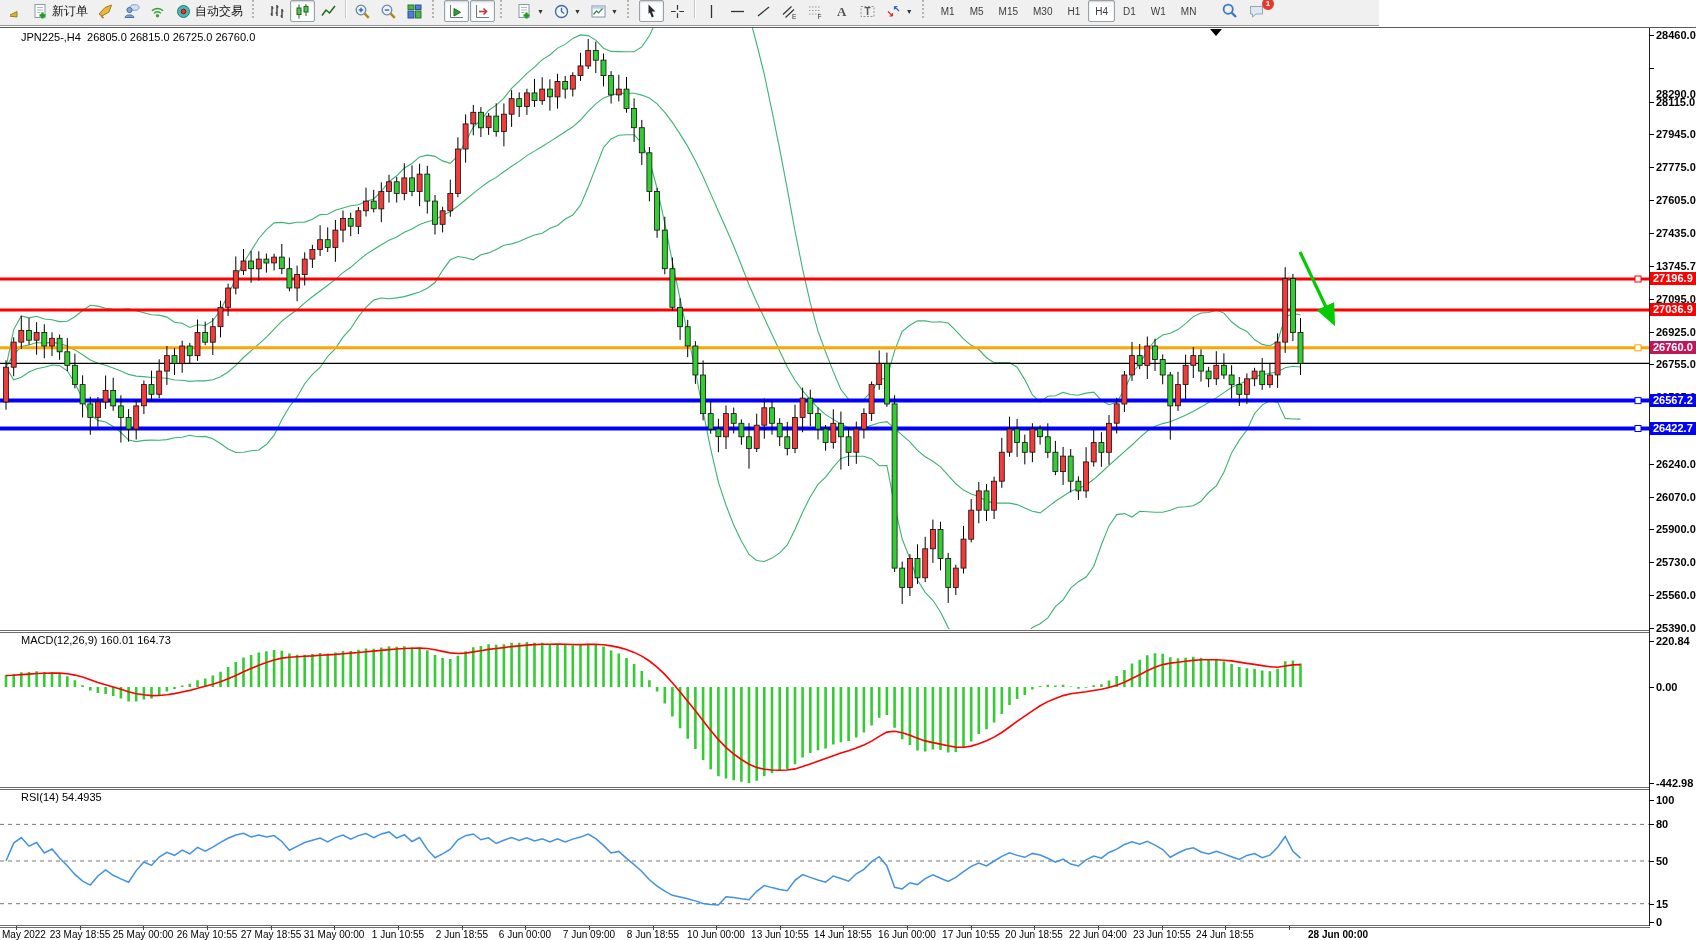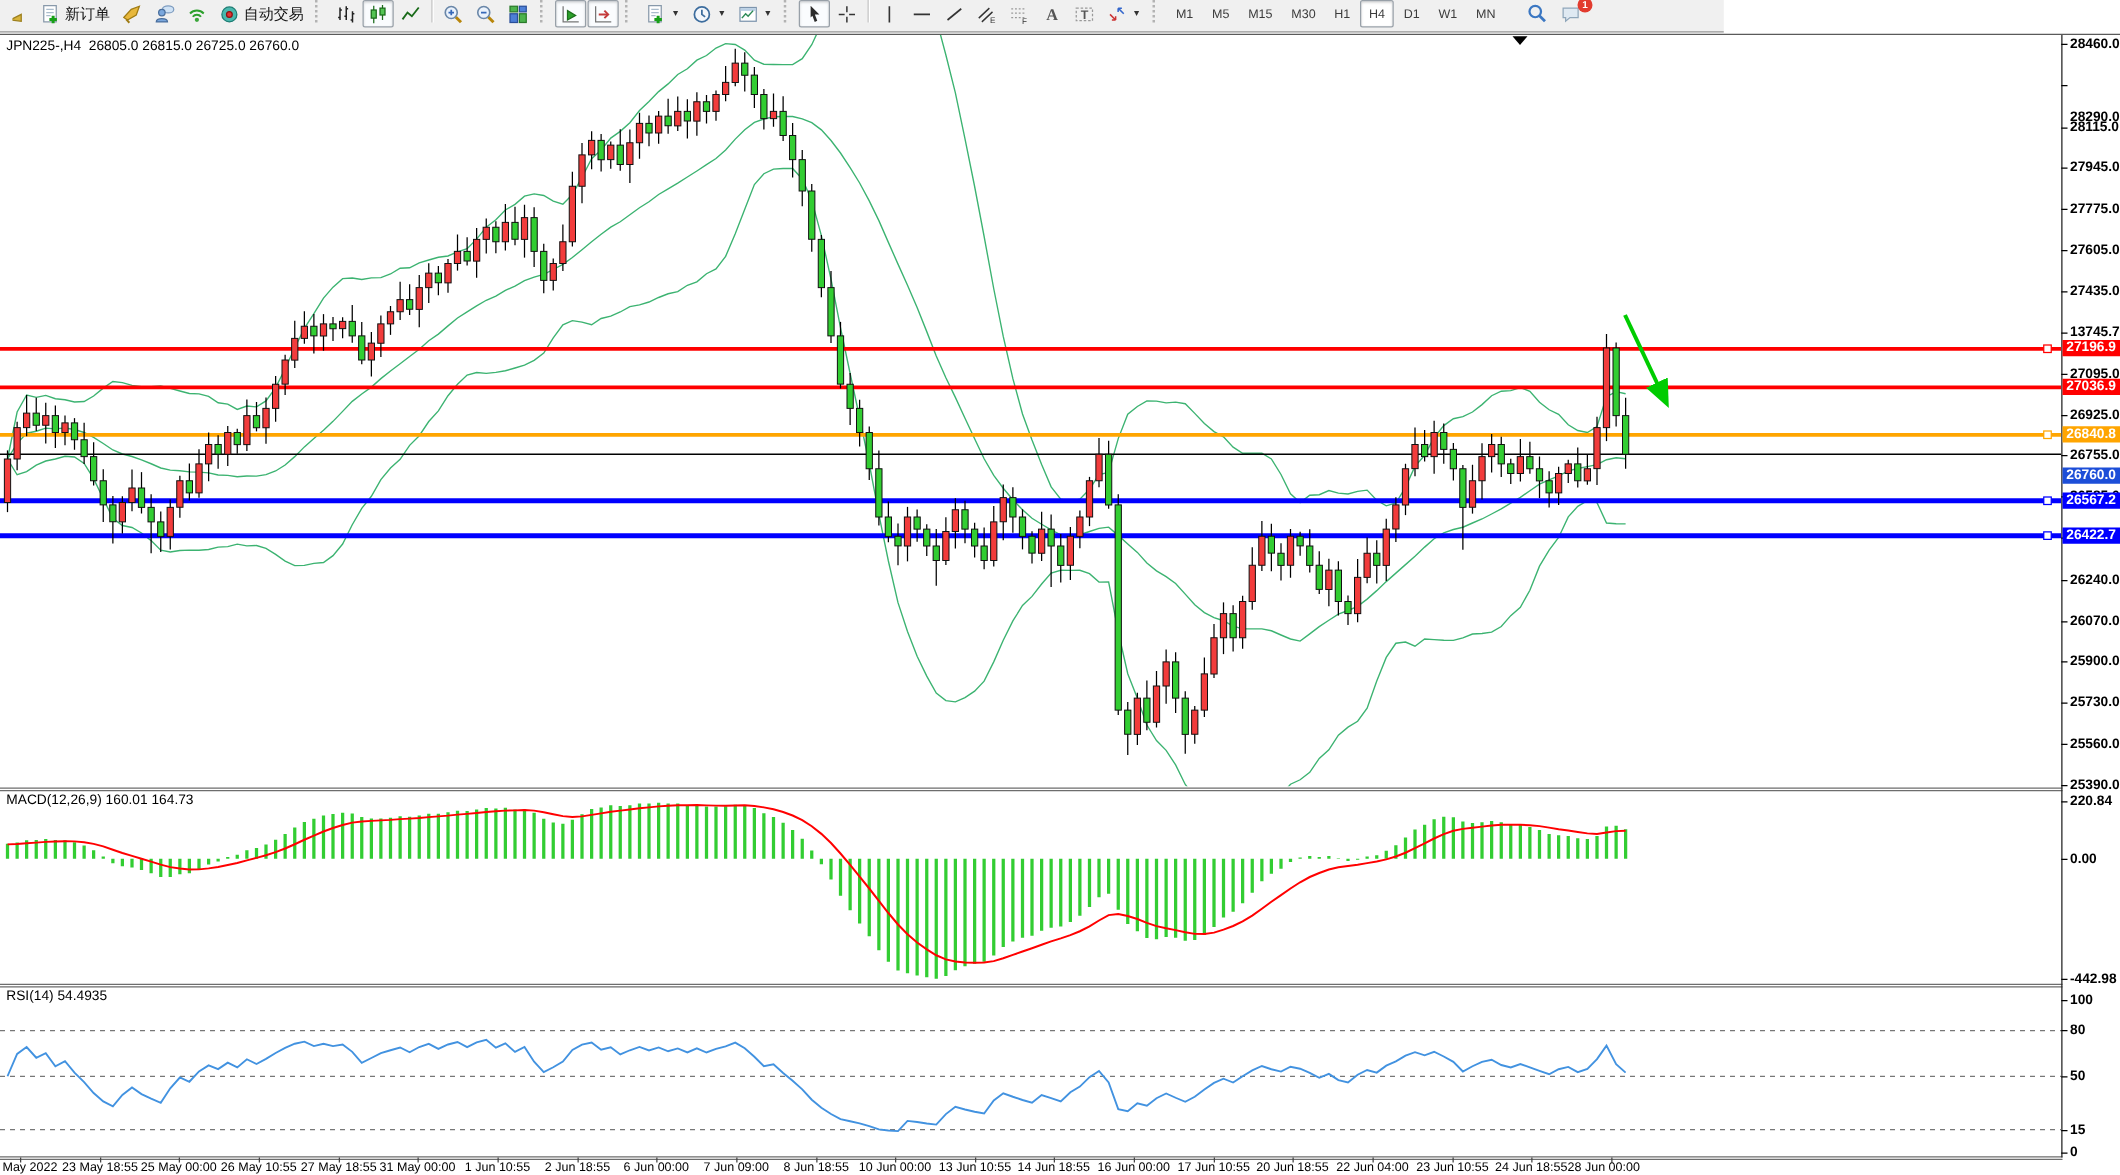--- a/index.html
+++ b/index.html
@@ -19,21 +19,21 @@
   .tf{font-size:10px;font-weight:normal;color:#3c3c3c;padding:0 6px;height:20px;display:flex;align-items:center;
       border:1px solid transparent;border-radius:2px;}
   .tf.active{border-color:#98a0a8;background:#fff;box-shadow:inset 0 1px 2px rgba(0,0,0,.2);}
   .spacer{flex:1;}
   .chatwrap{position:relative;}
   .badge1{position:absolute;top:-3px;right:-5px;background:#e23b2e;color:#fff;border-radius:50%;
           width:12px;height:12px;font:bold 8px/12px "Liberation Sans",sans-serif;text-align:center;}
   .rightpad{width:106px;}
   
   #cv{position:absolute;left:0;top:0;}
-  .lbl{position:absolute;font:11px "Liberation Sans",sans-serif;color:#000;white-space:pre;z-index:5;}
+  .lbl{position:absolute;font:11px "Liberation Sans",sans-serif;color:#000;white-space:pre;z-index:5;margin-left:16px;}
   .ptick{position:absolute;left:1656px;font:bold 11px "Liberation Sans",sans-serif;color:#000;z-index:3;white-space:nowrap;}
   .pdash{position:absolute;left:1649px;width:5px;height:1px;background:#000;z-index:3;}
   .pbadge{position:absolute;left:1650px;width:46px;height:13px;color:#fff;
           font:bold 11px/13px "Liberation Sans",sans-serif;padding-left:3px;box-sizing:border-box;z-index:6;white-space:nowrap;}
   .tlab{position:absolute;top:929px;font:10px "Liberation Sans",sans-serif;color:#000;transform:translateX(-50%);white-space:nowrap;z-index:3;}
   .tlab.first{transform:none;}
   .ttick{position:absolute;top:926px;width:1px;height:4px;background:#444;z-index:3;}
 </style>
 </head>
 <body>
@@ -732,21 +732,21 @@
     <div class="ptick" style="top:523px;">25900.0</div>
     <div class="pdash" style="top:562px;"></div>
     <div class="ptick" style="top:556px;">25730.0</div>
     <div class="pdash" style="top:595px;"></div>
     <div class="ptick" style="top:589px;">25560.0</div>
     <div class="pdash" style="top:628px;"></div>
     <div class="ptick" style="top:622px;">25390.0</div>
     <div class="pbadge" style="top:272px;background:#ff0000;">27196.9</div>
     <div class="pbadge" style="top:303px;background:#ff0000;">27036.9</div>
     <div class="pbadge" style="top:341px;background:#ffa500;">26840.8</div>
-    <div class="pbadge" style="top:374px;background:#1d4ed8;">26760.0</div>
+    <div class="pbadge" style="top:341px;background:#be185d;">26760.0</div>
     <div class="pbadge" style="top:394px;background:#0000ff;">26567.2</div>
     <div class="pbadge" style="top:422px;background:#0000ff;">26422.7</div>
     <div class="pdash" style="top:641px;"></div>
     <div class="ptick" style="top:635px;">220.84</div>
     <div class="pdash" style="top:687px;"></div>
     <div class="ptick" style="top:681px;">0.00</div>
     <div class="pdash" style="top:783px;"></div>
     <div class="ptick" style="top:777px;">-442.98</div>
     <div class="pdash" style="top:800px;"></div>
     <div class="ptick" style="top:794px;">100</div>
@@ -792,14 +792,14 @@
     <div class="tlab" style="left:971px;">17 Jun 10:55</div>
     <div class="ttick" style="left:1034px;"></div>
     <div class="tlab" style="left:1034px;">20 Jun 18:55</div>
     <div class="ttick" style="left:1098px;"></div>
     <div class="tlab" style="left:1098px;">22 Jun 04:00</div>
     <div class="ttick" style="left:1162px;"></div>
     <div class="tlab" style="left:1162px;">23 Jun 10:55</div>
     <div class="ttick" style="left:1225px;"></div>
     <div class="tlab" style="left:1225px;">24 Jun 18:55</div>
     <div class="ttick" style="left:1289px;"></div>
-    <div class="tlab" style="left:1283px;">28 Jun 00:00</div>
+    <div class="tlab" style="left:1338px;font-weight:bold;">28 Jun 00:00</div>
   </div>
 
 </body></html>

